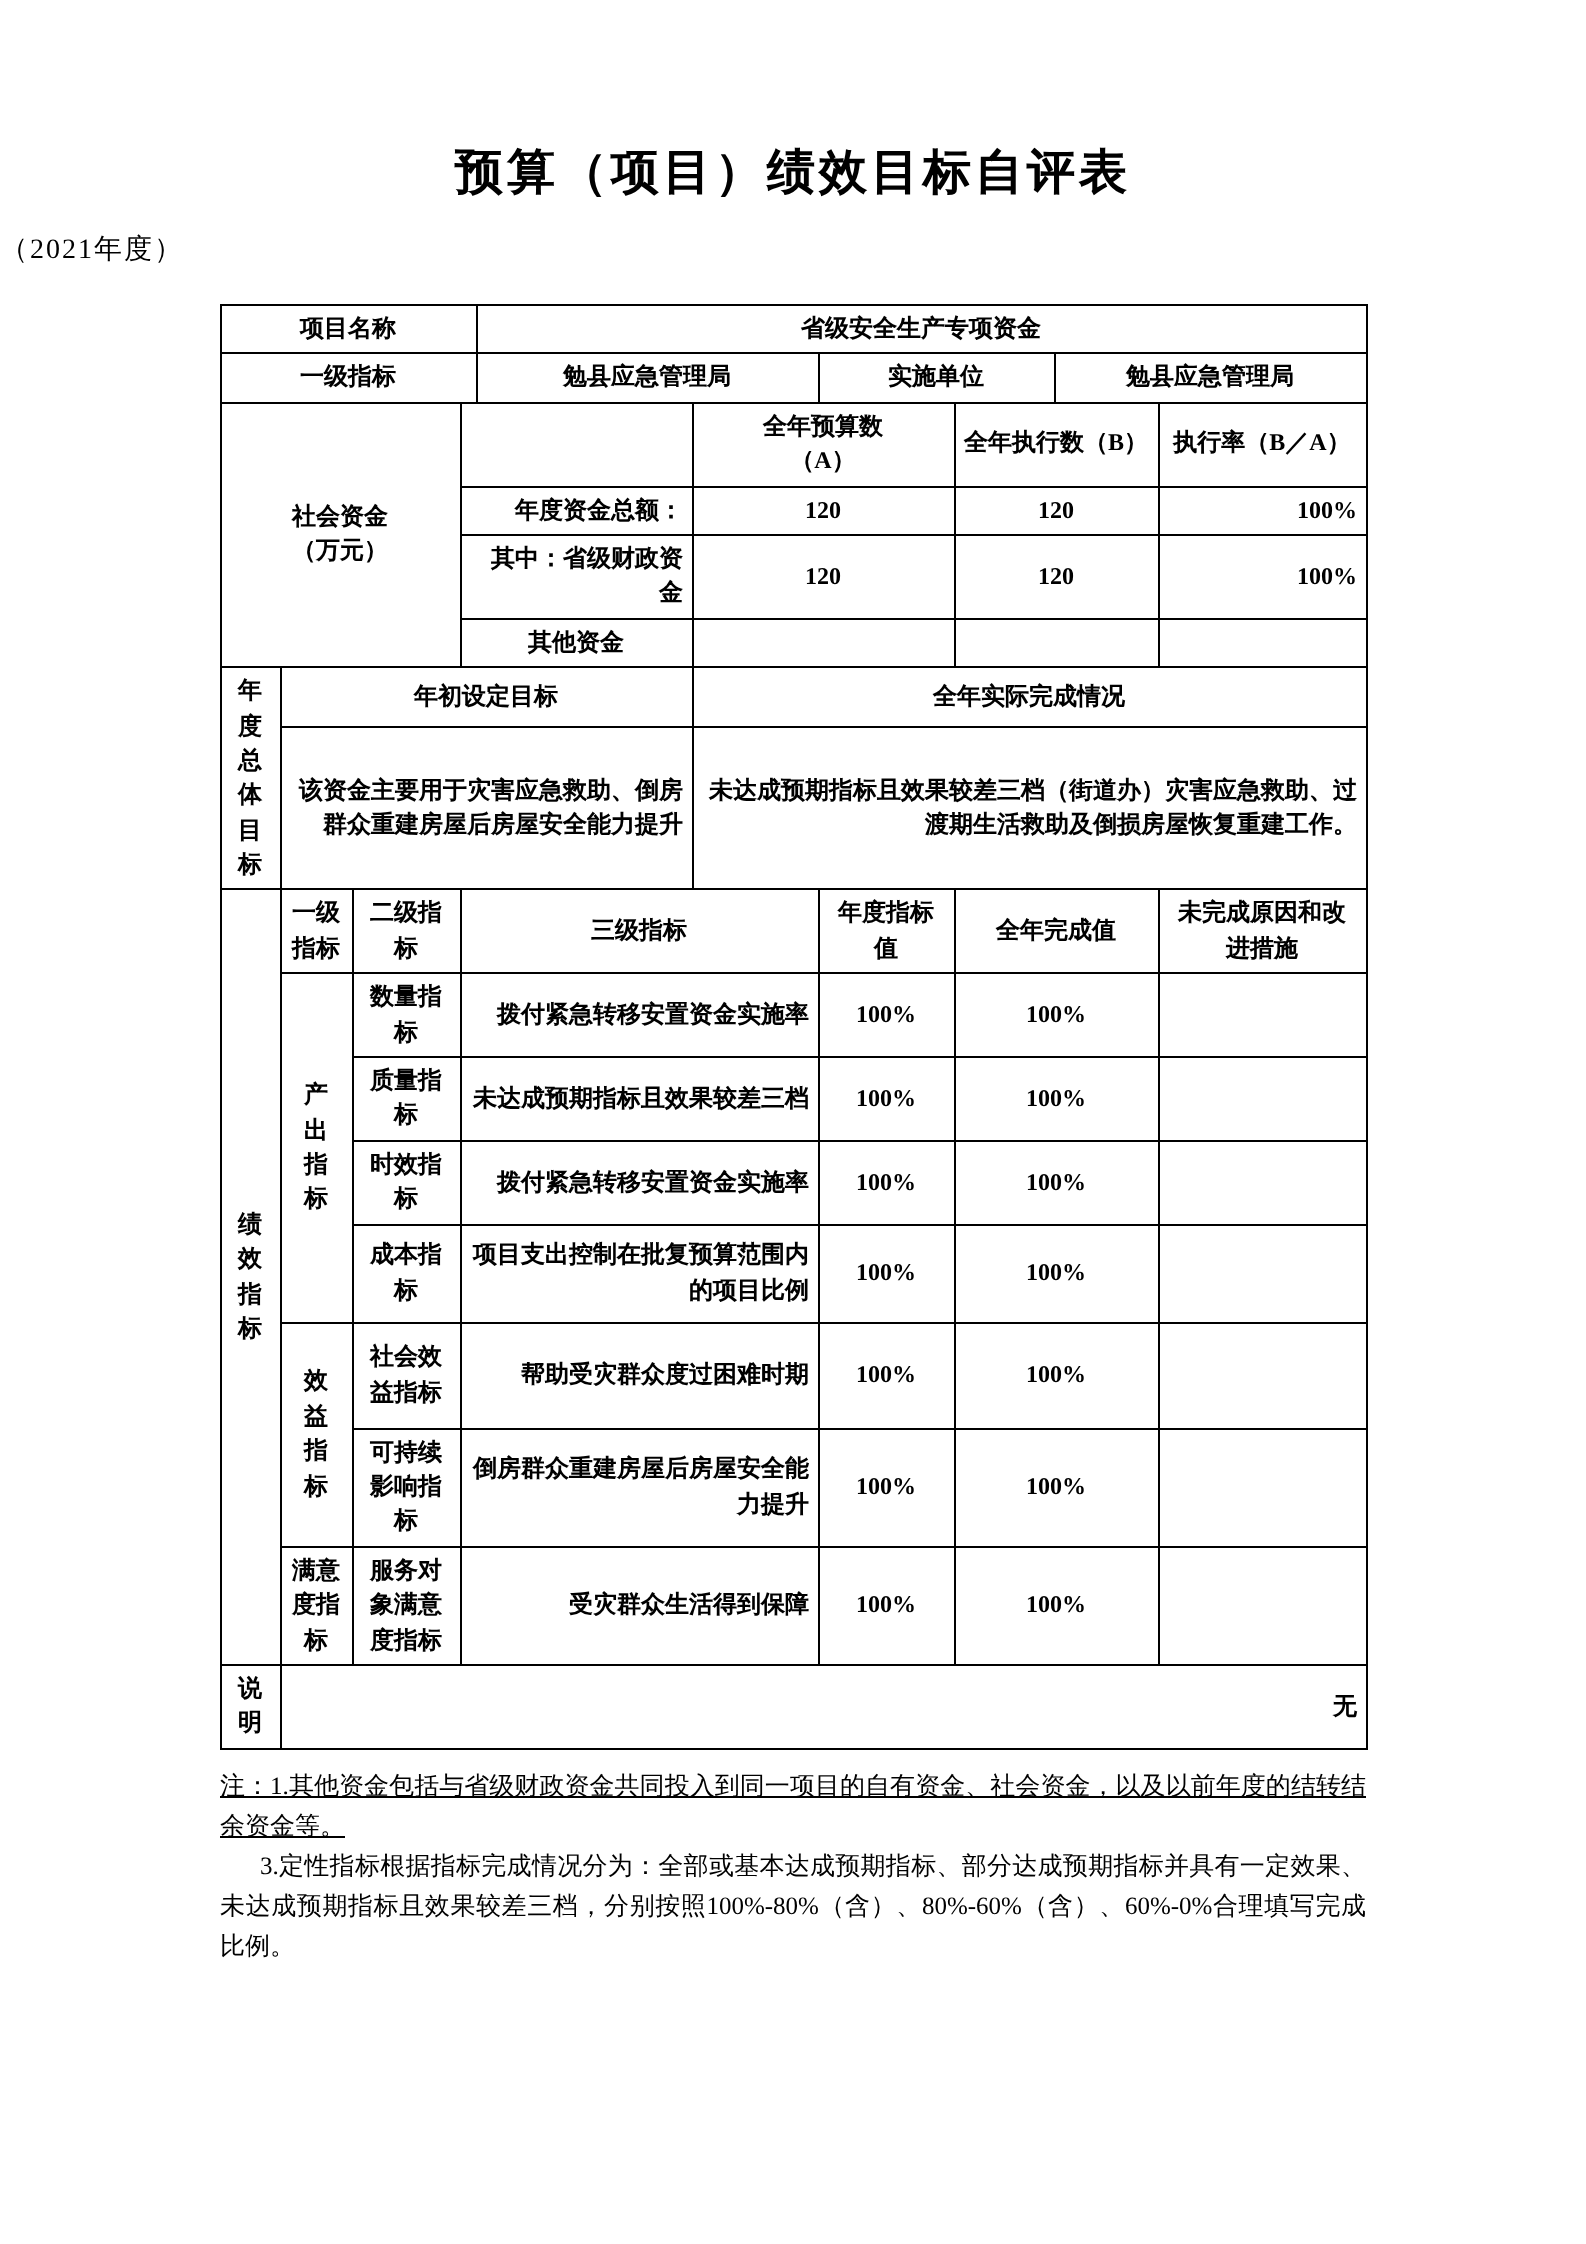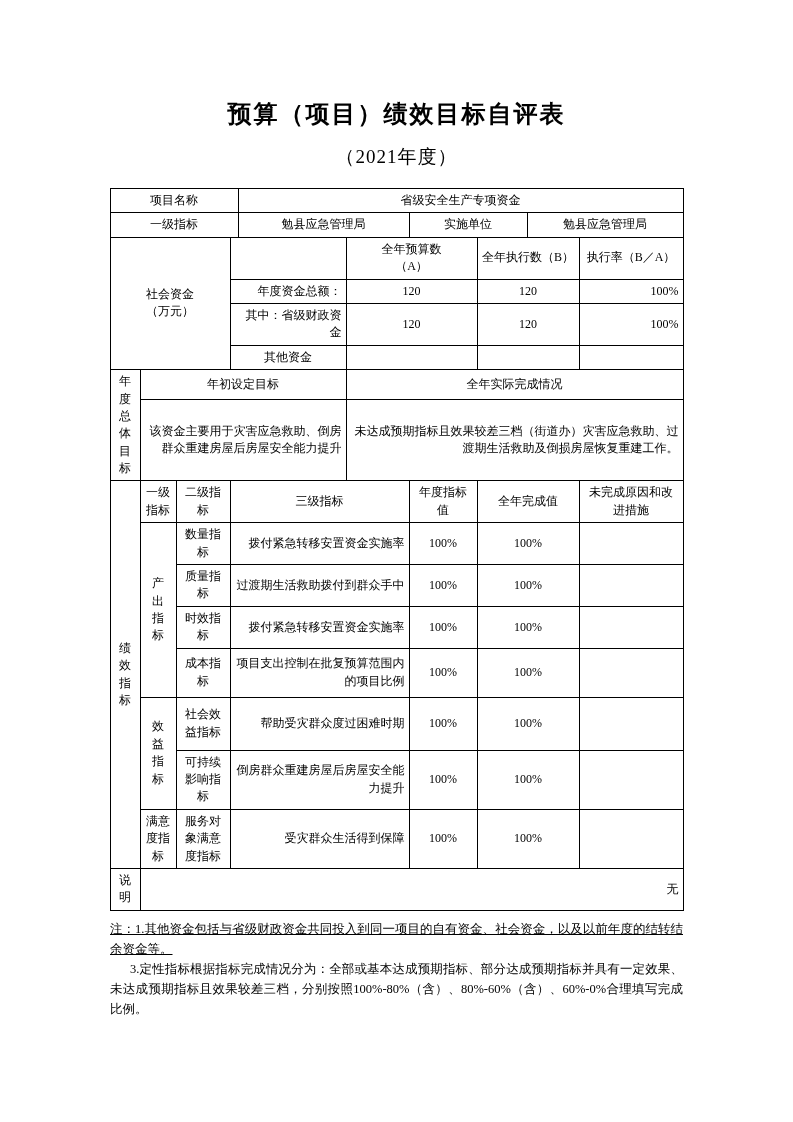--- a/index.html
+++ b/index.html
@@ -20,33 +20,34 @@
     height: 1122px;
     box-sizing: border-box;
     padding: 0;
     position: relative;
   }
   .doc-title {
     text-align: center;
     font-size: 24px;
     font-weight: bold;
     letter-spacing: 2px;
-    margin-top: 98px;
+    margin-top: 70px;
   }
   .doc-subtitle {
-    text-align: center;
-    font-size: 19px;
+    text-align: left;
+    font-size: 14px;
     margin-top: 14px;
     letter-spacing: 1px;
   }
   table.main {
     border-collapse: collapse;
     margin: 18px auto 0 auto;
     width: 573px;
     table-layout: fixed;
+    font-weight: bold;
   }
   table.main td {
     border: 1px solid #000000;
     font-size: 12px;
     padding: 3px 4px;
     vertical-align: middle;
     line-height: 1.45;
   }
   .c { text-align: center; }
   .l { text-align: right; }
@@ -178,21 +179,21 @@
             <span>标</span>
       </td>
       <td class="c">数量指标</td>
       <td class="l" colspan="3" style="height:30px">拨付紧急转移安置资金实施率</td>
       <td class="c">100%</td>
       <td class="c" colspan="2">100%</td>
       <td class="c"></td>
     </tr>
     <tr>
       <td class="c">质量指标</td>
-      <td class="l" colspan="3" style="height:30px">过渡期生活救助拨付到群众手中</td>
+      <td class="l" colspan="3" style="height:30px">未达成预期指标且效果较差三档</td>
       <td class="c">100%</td>
       <td class="c" colspan="2">100%</td>
       <td class="c"></td>
     </tr>
     <tr>
       <td class="c">时效指标</td>
       <td class="l" colspan="3" style="height:30px">拨付紧急转移安置资金实施率</td>
       <td class="c">100%</td>
       <td class="c" colspan="2">100%</td>
       <td class="c"></td>

